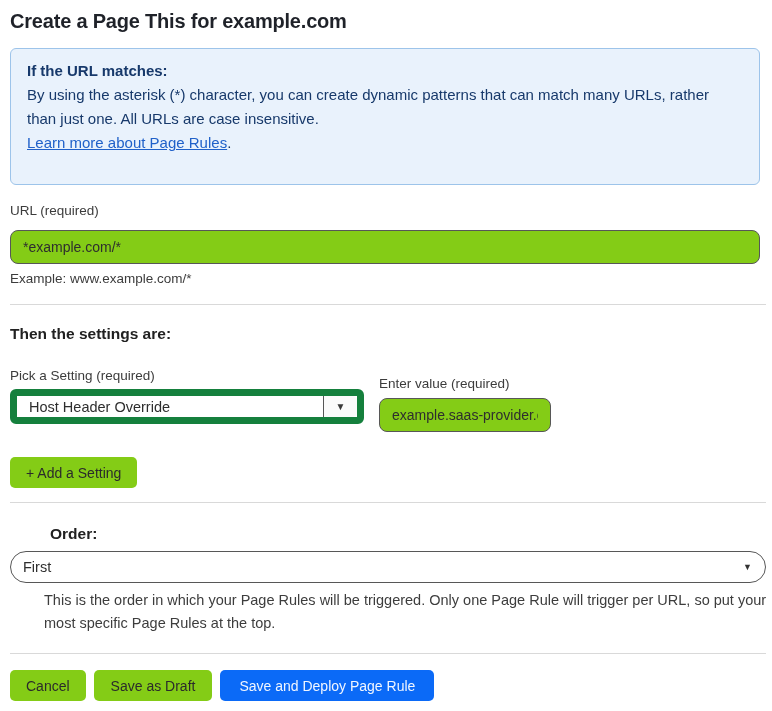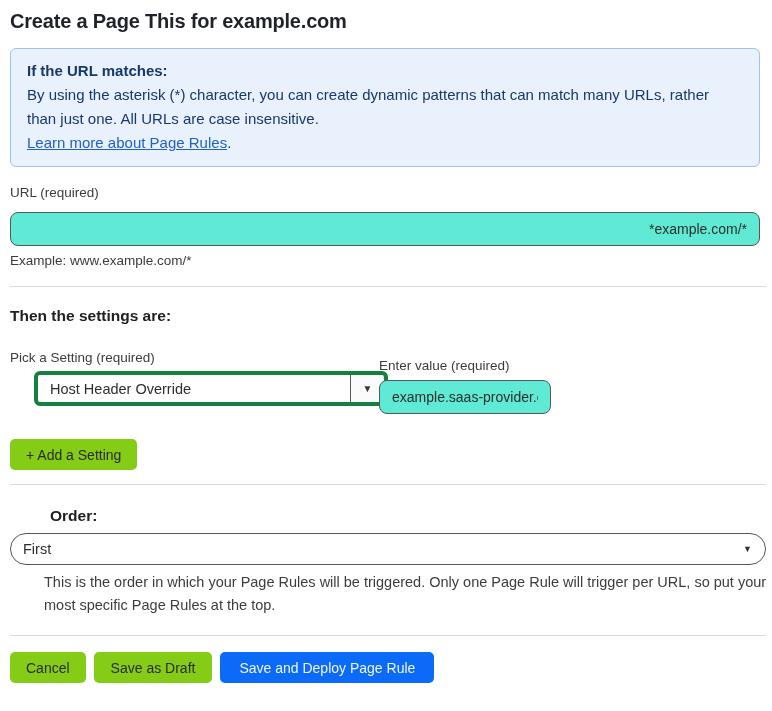--- a/index.html
+++ b/index.html
@@ -19,21 +19,21 @@
     line-height: 26px;
     letter-spacing: -0.2px;
   }
 
   .info-box {
     margin-top: 14px;
     width: 750px;
     background: #e9f2fc;
     border: 1px solid #9dc4ea;
     border-radius: 6px;
-    padding: 10px 16px 11px 16px;
+    padding: 10px 16px 29px 16px;
     color: #17396b;
     font-size: 15px;
     line-height: 24px;
   }
   .info-box .info-heading { font-weight: 700; }
   .info-box .info-body { max-width: 700px; }
   .info-box a {
     color: #2061c9;
     text-decoration: underline;
     cursor: pointer;
@@ -48,23 +48,22 @@
 
   input.text-input {
     display: block;
     height: 34px;
     border: 1px solid #575757;
     border-radius: 8px;
     padding: 0 12px;
     font-size: 14px;
     color: #2e2e2e;
     font-family: inherit;
-    background: #5eead4;
+    background: #84cc16;
     outline: none;
-    text-align: right;
   }
   .url-input { margin-top: 11px; width: 750px; }
 
   .helper-text {
     margin-top: 6px;
     font-size: 13.5px;
     color: #3c3c3c;
     line-height: 17px;
   }
 
@@ -84,27 +83,26 @@
   .settings-heading { margin-top: 19px; }
 
   .settings-row { display: flex; margin-top: 24px; }
   .setting-col { width: 354px; }
   .value-col { margin-left: 15px; padding-top: 8px; }
 
   .dropdown {
     margin-top: 5px;
     width: 354px;
     height: 35px;
-    border: 4px solid #15803d;
+    border: 7px solid #15803d;
     border-radius: 6px;
     display: flex;
     align-items: stretch;
     background: #fff;
     cursor: pointer;
-    margin-left: 24px;
   }
   .dropdown-text {
     flex: 1;
     display: flex;
     align-items: center;
     padding-left: 12px;
     font-size: 14.5px;
     color: #2e2e2e;
   }
   .dropdown-arrow-seg {

